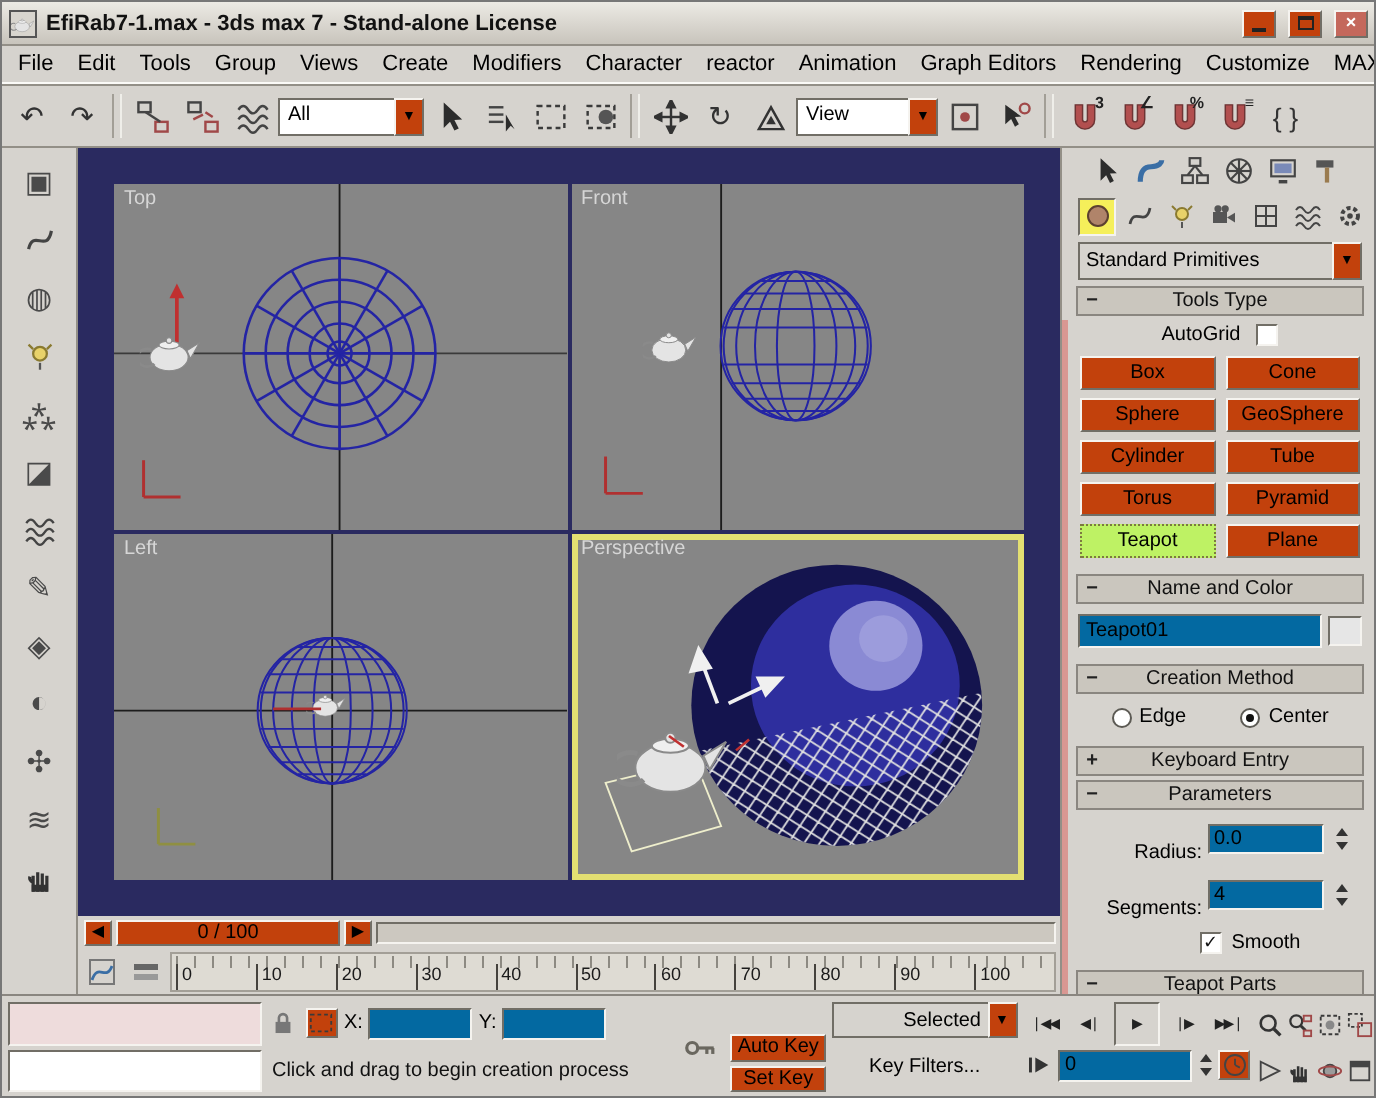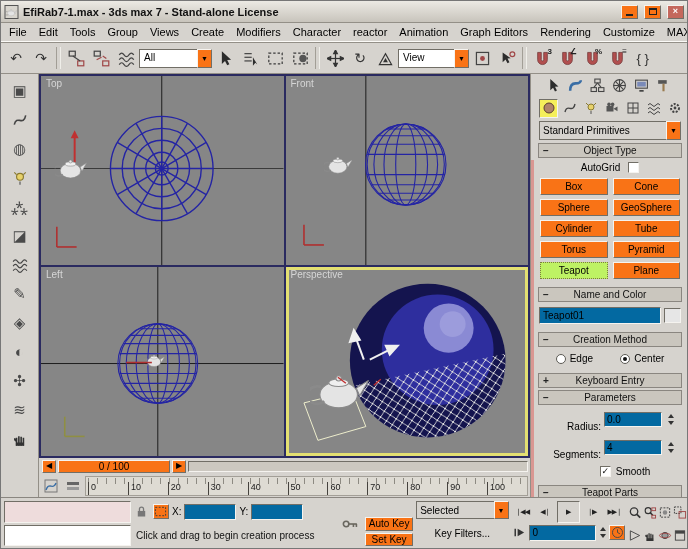--- a/index.html
+++ b/index.html
@@ -1,20 +1,20 @@
 <!DOCTYPE html>
 <html><head>
 <meta charset="utf-8">
 <style>
   * { margin:0; padding:0; box-sizing:border-box; }
   body { background:#444; }
   .app{ width:688px; height:549px; position:relative; background:#d6d3ce;
         font-family:"Liberation Sans",sans-serif; font-size:10px; color:#000;
         overflow:hidden; border:1px solid #777; }
-  .raised{ background:#f97316; border:1px solid; border-color:#f5f3ef #716e66 #716e66 #f5f3ef; }
+  .raised{ background:#c2410c; border:1px solid; border-color:#f5f3ef #716e66 #716e66 #f5f3ef; }
   .sunken{ border:1px solid; border-color:#716e66 #f5f3ef #f5f3ef #716e66; }
   .field{ background:#0369a1; border:1px solid; border-color:#716e66 #f5f3ef #f5f3ef #716e66; }
 
   
   .titlebar{ height:22px; display:flex; align-items:center; gap:4px; padding:0 3px;
              background:linear-gradient(#eceae4,#c8c4bc); border-bottom:1px solid #938f87; }
   .appicon{ width:15px; height:14px; }
   .title{ flex:1; font-size:11px; font-weight:bold; color:#111; white-space:nowrap; overflow:hidden; }
   .winbtn{ width:17px; height:14px; margin-left:2px; display:flex; align-items:center; justify-content:center;
            font-size:9px; line-height:1; color:#222; }
@@ -39,21 +39,21 @@
   .dd .arrow{ width:15px; display:flex; align-items:center; justify-content:center; font-size:7px; }
   .dd1 .val{ width:58px; } .dd2 .val{ width:56px; }
 
   
   .main{ position:absolute; top:73px; left:0; right:0; bottom:51px; display:flex; }
   .left-toolbar{ width:38px; background:#d6d3ce; border-right:1px solid #938f87;
                  display:flex; flex-direction:column; align-items:center; padding-top:3px; gap:2px; }
   .ltbtn{ width:28px; height:27px; display:flex; align-items:center; justify-content:center; font-size:15px; color:#4a4a4a; }
 
   .center{ flex:1; min-width:0; display:flex; flex-direction:column; }
-  .viewports{ height:386px; background:#2a2a60; padding:2px; display:grid;
+  .viewports{ height:386px; background:#2a2a60; padding:18px; display:grid;
               grid-template-columns:1fr 1fr; grid-template-rows:1fr 1fr; gap:2px; }
   .viewport{ position:relative; background:#868686; overflow:hidden; }
   .viewport.active{ outline:3px solid #e3df72; outline-offset:-3px; }
   .vp-label{ position:absolute; top:2px; left:5px; color:#d6d6d6; font-size:10px; z-index:2; }
   .viewport svg.canvas{ position:absolute; inset:0; width:100%; height:100%; }
 
   
   .timeslider{ height:17px; display:flex; align-items:center; gap:2px; padding:1px 2px 1px 3px; background:#d6d3ce; }
   .ts-arrow{ width:14px; height:13px; font-size:8px; line-height:10px; text-align:center; flex:none; }
   .ts-slider{ width:112px; height:13px; text-align:center; font-size:10px; line-height:12px; flex:none; }
@@ -748,21 +748,21 @@
       </div>
 
       <div class="cp-dd">
         <span class="val">Standard Primitives</span>
         <span class="arrow raised">▼</span>
       </div>
 
       <div class="rollout">
         <div class="ro-head">
           <span class="ro-pm">−</span>
-          <span class="ro-title">Object Type</span>
+          <span class="ro-title">Tools Type</span>
         </div>
         <div class="autogrid-row">
           <span>AutoGrid</span>
           <span class="checkbox"></span>
         </div>
         <div class="ot-grid">
 
         <span class="ot-btn raised">Box</span>
             <span class="ot-btn raised">Cone</span>
             <span class="ot-btn raised">Sphere</span>
@@ -875,21 +875,21 @@
     </div>
     <div class="sb-col" style="width:26px;align-items:center;justify-content:center;">
       <svg width="20" height="16">
           <use href="#g-key"></use>
         </svg>
     </div>
     <div class="sb-col" style="width:50px;margin-top:16px;">
       <span class="sb-btn raised">Auto Key</span>
       <span class="sb-btn raised">Set Key</span>
     </div>
-    <div class="sb-col" style="width:96px;">
+    <div class="sb-col" style="width:96px;text-align:right;">
       <span class="sel-dd">
         <span class="val">Selected</span>
         <span class="arrow raised">▼</span>
       </span>
       <span class="sb-btn">Key Filters...</span>
     </div>
     <div class="sb-col" style="width:118px;">
       <div class="play-row">
         <span class="pbtn">
             <span>❘◀◀</span>

